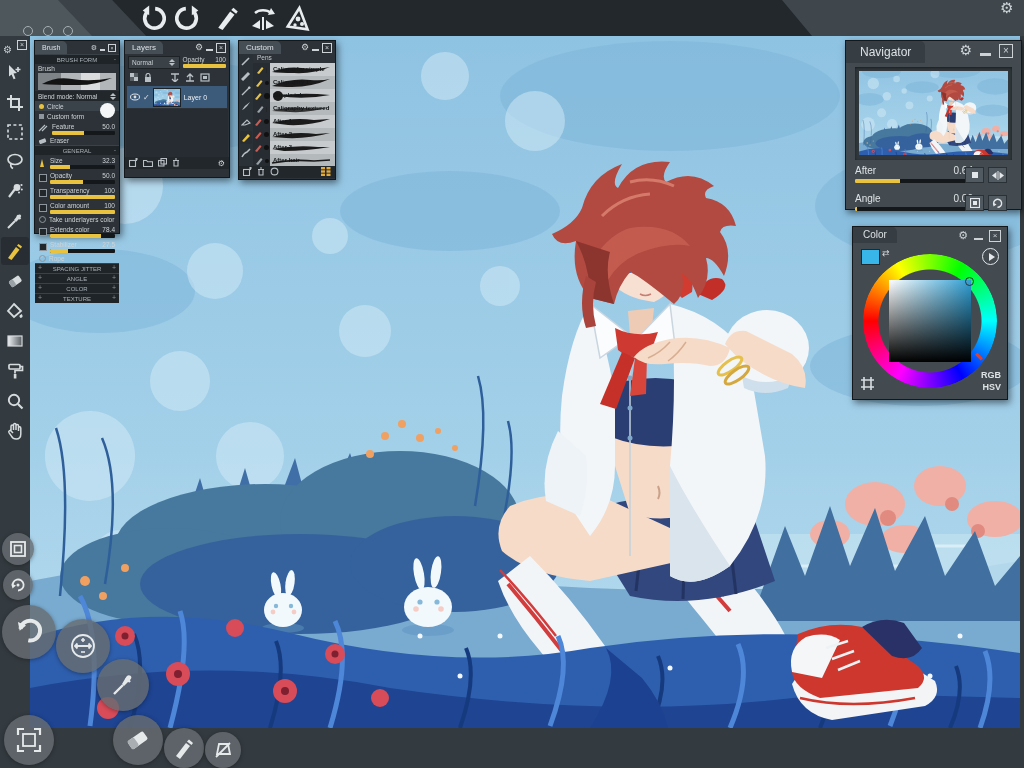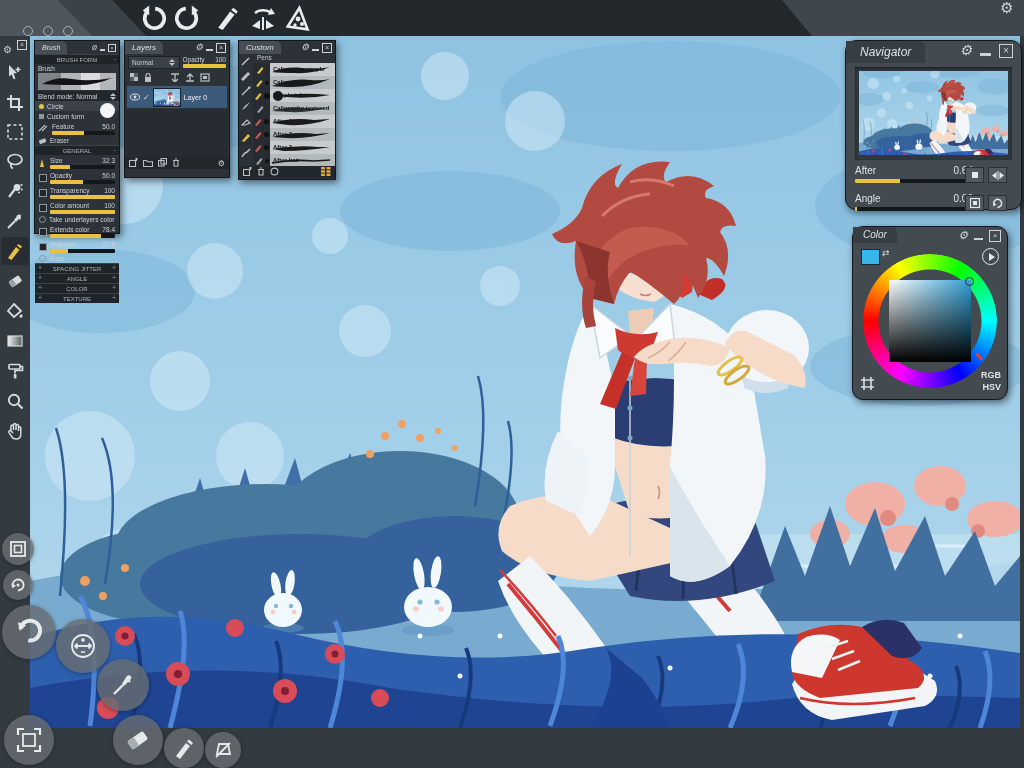--- a/index.html
+++ b/index.html
@@ -21,21 +21,21 @@
   #rstrip{left:1020px;top:36px;width:4px;height:692px;background:#343b40;}
   #bstrip{left:0;top:728px;width:1024px;height:40px;background:#343b40;}
   
   .tool{left:1px;width:28px;height:28px;display:flex;align-items:center;justify-content:center;}
   .tool.active{background:#272d33;border-radius:3px;}
   
   #canvas{left:30px;top:36px;width:990px;height:692px;}
   
   .panel{background:#2c3237;border:1px solid #14181b;box-shadow:2px 3px 7px rgba(0,0,0,.5);
          color:#c9cfd4;font-size:7px;}
-  .ptitle{height:13px;display:flex;align-items:flex-start;position:relative;font-size:8px;color:#dbe0e4;font-style:italic;}
+  .ptitle{height:13px;display:flex;align-items:flex-start;position:relative;font-size:8px;color:#dbe0e4;}
   .ptab{background:#454e55;height:13px;line-height:13px;padding:0 7px;border-radius:0 5px 0 0;}
   .pbtns{position:absolute;right:3px;top:1px;display:flex;gap:3px;align-items:center;height:11px;}
   .gear{font-size:9px;line-height:9px;color:#ccd2d6;}
   .minb{width:7px;height:2px;background:#ccd2d6;margin-top:4px;}
   .clsb{width:8px;height:8px;border:1px solid #ccd2d6;font-size:7px;line-height:8px;
         text-align:center;color:#ccd2d6;}
   .secbar{height:9px;background:#1f2428;border-top:1px solid #3a4248;display:flex;
           align-items:center;justify-content:center;font-size:6px;color:#aab2b8;position:relative;}
   .secbar .pm{position:absolute;font-size:7px;color:#8a9298;top:0;}
   .track{height:4px;background:#14181b;border-radius:1px;overflow:hidden;}
@@ -48,21 +48,21 @@
   .updown i.u{border-bottom:3px solid #b9c0c5;}
   .updown i.d{border-top:3px solid #b9c0c5;}
   
   .brow{display:flex;height:13px;align-items:stretch;}
   .brow .bic{width:17px;display:flex;align-items:center;justify-content:center;gap:2px;background:#262c31;font-size:7px;}
   .brow .bprev{flex:1;position:relative;background:#b4b9bc;overflow:hidden;}
   .brow:nth-child(odd) .bprev{background:#c7cbce;}
   .bname{position:absolute;left:3px;top:3px;font-size:6px;font-weight:bold;color:#15181a;z-index:2;white-space:nowrap;}
   .stroke-svg{position:absolute;left:0;top:0;}
   
-  .npanel{background:#434b51;border-radius:11px;}
+  .npanel{background:#434b51;}
   .ntab{background:#363e44;}
   .navbtn{width:17px;height:14px;background:#525a61;border:1px solid #2b3237;display:flex;
           align-items:center;justify-content:center;color:#e4e8ea;font-size:8px;}
   
   .cbtn{border-radius:50%;background:rgba(103,109,114,.82);box-shadow:0 1px 4px rgba(0,0,0,.35);
         display:flex;align-items:center;justify-content:center;}
   
   .tiny{font-size:6.5px;color:#cdd3d7;}
 </style>
 </head>

